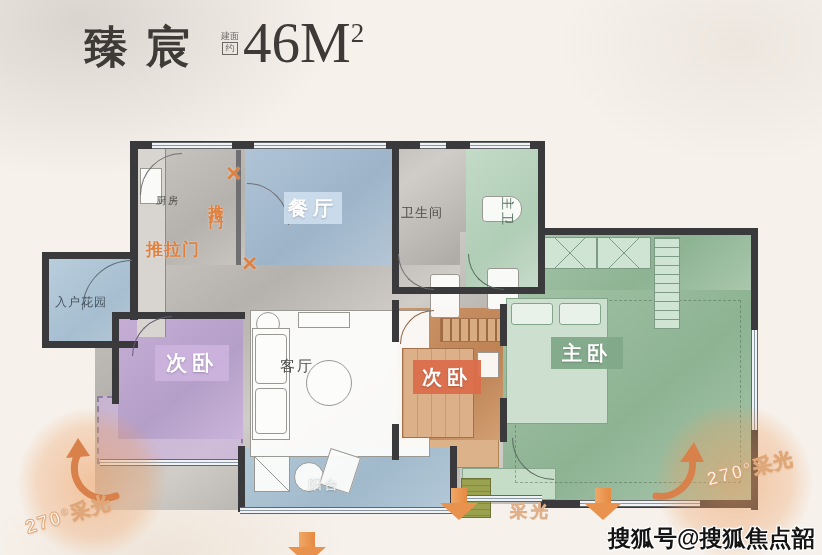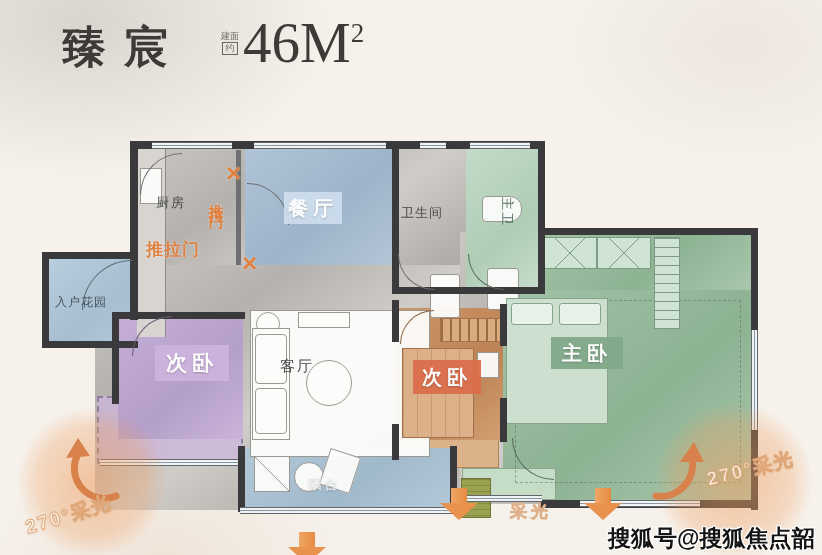--- a/index.html
+++ b/index.html
@@ -42,21 +42,21 @@
   .serif{font-family:"Liberation Serif","DejaVu Serif",serif;color:#3d3a37;}
   .dashedbay{position:absolute;border:2px dashed #8e81a0;background:rgba(205,182,223,.72);box-sizing:border-box;}
   .hangers{position:absolute;box-sizing:border-box;border:1px solid #a5714a;background:
     repeating-linear-gradient(90deg,#9c6b42 0 2px,rgba(0,0,0,0) 2px 9px),#d8ab80;}
   .gridcol{position:absolute;box-sizing:border-box;border:1px solid #7d9a84;background:
     repeating-linear-gradient(180deg,#7d9a84 0 1px,rgba(0,0,0,0) 1px 9px),#cfe4d2;}
 </style>
 </head>
 <body>
 
-<div class="abs serif" style="left:62px;top:18px;font-size:44px;font-weight:600;letter-spacing:18px;">臻宸</div>
+<div class="abs serif" style="left:84px;top:18px;font-size:44px;font-weight:600;letter-spacing:18px;">臻宸</div>
 <div class="abs" style="left:219px;top:31px;width:22px;text-align:center;color:#6b6662;">
   <div style="font-size:9px;line-height:10px;">建面</div>
   <div style="font-size:9px;line-height:11px;border:1px solid #6b6662;margin:1px 3px 0 3px;">约</div>
 </div>
 <div class="abs serif" style="left:243px;top:10px;font-size:57px;font-weight:500;">
   <span>46M</span><sup style="font-size:27px;">2</sup>
 </div>
 
 <div class="base" style="left:132px;top:145px;width:413px;height:150px;"></div>
 <div class="base" style="left:95px;top:265px;width:370px;height:245px;"></div>
@@ -143,21 +143,21 @@
 
 <div class="arc" style="left:140px;top:153px;width:42px;height:42px;border-left:1.5px solid #6f6f71;border-top:1.5px solid #6f6f71;border-top-left-radius:100%;"></div>
 <div class="arc" style="left:247px;top:183px;width:42px;height:42px;border-right:1.5px solid #6f6f71;border-top:1.5px solid #6f6f71;border-top-right-radius:100%;"></div>
 <div class="arc" style="left:82px;top:260px;width:50px;height:50px;border-left:1.5px solid #5d6a76;border-top:1.5px solid #5d6a76;border-top-left-radius:100%;"></div>
 <div class="arc" style="left:398px;top:254px;width:36px;height:36px;border-left:1.5px solid #6f6f71;border-bottom:1.5px solid #6f6f71;border-bottom-left-radius:100%;"></div>
 <div class="arc" style="left:468px;top:254px;width:36px;height:36px;border-left:1.5px solid #58685c;border-bottom:1.5px solid #58685c;border-bottom-left-radius:100%;"></div>
 <div class="arc" style="left:132px;top:316px;width:40px;height:40px;border-left:1.5px solid #6a5d76;border-top:1.5px solid #6a5d76;border-top-left-radius:100%;"></div>
 <div class="arc" style="left:400px;top:310px;width:34px;height:34px;border-left:1.5px solid #8a6242;border-top:1.5px solid #8a6242;border-top-left-radius:100%;"></div>
 <div class="arc" style="left:512px;top:438px;width:42px;height:42px;border-left:1.5px solid #58685c;border-bottom:1.5px solid #58685c;border-bottom-left-radius:100%;"></div>
 
-<div class="plain" style="left:156px;top:194px;font-size:13px;">厨房</div>
+<div class="plain" style="left:156px;top:194px;font-size:10px;">厨房</div>
 <div class="rlabel" style="left:284px;top:192px;width:58px;height:32px;font-size:20px;background:rgba(205,221,238,.92);">餐厅</div>
 <div class="plain" style="left:401px;top:204px;font-size:13px;letter-spacing:1px;">卫生间</div>
 <div class="plain" style="left:492px;top:203px;font-size:13px;color:#53705c;transform:rotate(90deg);transform-origin:center;">主卫</div>
 <div class="plain" style="left:55px;top:294px;font-size:12px;color:#45515d;letter-spacing:1px;">入户花园</div>
 <div class="rlabel" style="left:155px;top:345px;width:74px;height:36px;font-size:21px;background:rgba(203,178,221,.94);">次卧</div>
 <div class="plain" style="left:280px;top:357px;font-size:15px;">客厅</div>
 <div class="rlabel" style="left:413px;top:360px;width:68px;height:34px;font-size:20px;background:rgba(219,108,74,.94);">次卧</div>
 <div class="rlabel" style="left:551px;top:337px;width:72px;height:32px;font-size:20px;background:rgba(129,168,137,.95);">主卧</div>
 <div class="plain" style="left:308px;top:476px;font-size:14px;color:#f2f4f5;text-shadow:0 1px 2px rgba(0,0,0,.25);">阳台</div>
 

